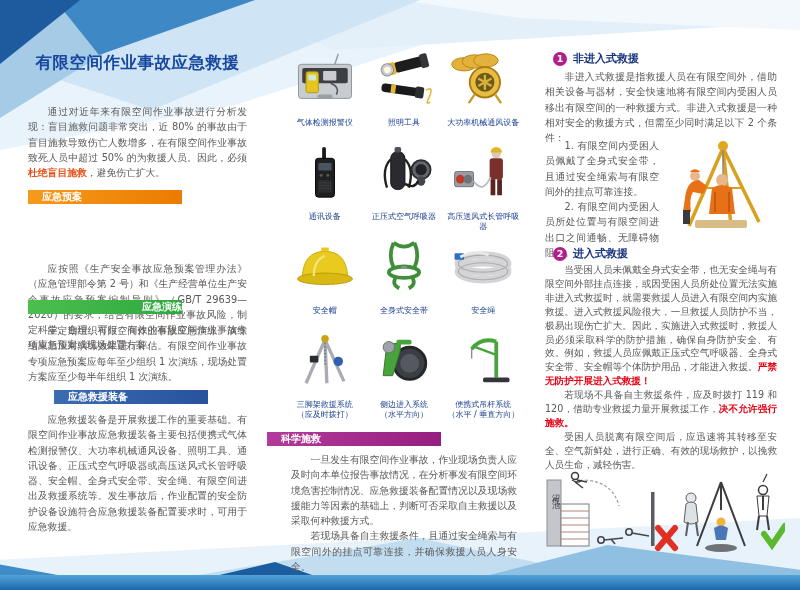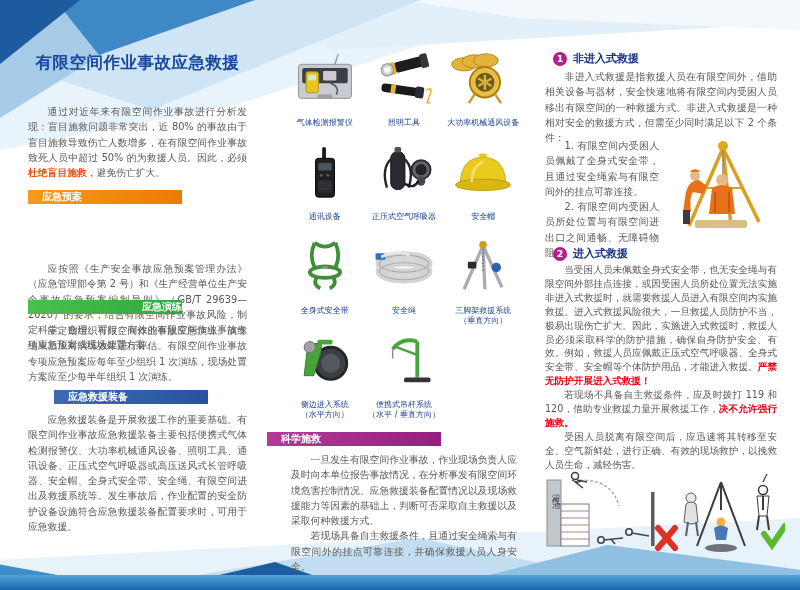--- a/index.html
+++ b/index.html
@@ -192,20 +192,36 @@
               <path d="M24 15 q-10 10 -4 30 M39 15 q10 10 4 30" fill="none" stroke="#222" stroke-width="2.5"></path>
               <circle cx="56" cy="26" r="10" fill="#63666c" stroke="#2c2d31" stroke-width="2"></circle>
               <circle cx="56" cy="26" r="6" fill="#23242a"></circle>
               <ellipse cx="56" cy="38" rx="4.5" ry="5" fill="#45474d"></ellipse>
               <path d="M39 41 q10 6 14 -3" fill="none" stroke="#1c1c1e" stroke-width="2.5"></path>
             </svg>
         </div>
         <div class="eq-label"><span>正压式空气呼吸器</span><span class="eq-sub"></span></div>
       </div>
 
+      <div class="eq-cell">
+        <div class="eq-img">
+          <svg viewBox="0 0 76 58" width="72" height="55">
+              <rect x="8" y="28" width="20" height="16" rx="2" fill="#9a9da3" stroke="#6f7277"></rect>
+              <circle cx="14" cy="36" r="4.5" fill="#c23a2a"></circle>
+              <circle cx="22" cy="36" r="4.5" fill="#6f7277"></circle>
+              <circle cx="52" cy="9" r="5" fill="#d8c9b2"></circle>
+              <path d="M46 8 a6 6 0 0 1 12 0 z" fill="#e0b428"></path>
+              <rect x="45" y="14" width="14" height="22" rx="3" fill="#7a2f2b"></rect>
+              <rect x="46" y="36" width="5" height="17" fill="#5c2420"></rect>
+              <rect x="53" y="36" width="5" height="17" fill="#5c2420"></rect>
+              <path d="M28 38 q10 14 18 -4" fill="none" stroke="#b8bcc2" stroke-width="2"></path>
+            </svg>
+        </div>
+        <div class="eq-label"><span>高压送风式长管呼吸器</span><span class="eq-sub"></span></div>
+      </div>
 
       <div class="eq-cell">
         <div class="eq-img">
           <svg viewBox="0 0 76 58" width="72" height="55">
               <path d="M14 41 Q15 13 38 13 Q61 13 62 41 Z" fill="#e9cb1f" stroke="#c7a90e"></path>
               <path d="M34 13 h8 v-4 h-8 z" fill="#e9cb1f"></path>
               <ellipse cx="38" cy="42" rx="29" ry="6" fill="#d9b814" stroke="#b89a08"></ellipse>
               <path d="M26 39 Q27 21 38 18" fill="none" stroke="#f4e27a" stroke-width="2.5"></path>
             </svg>
         </div>
@@ -252,21 +268,21 @@
                 <line x1="38" y1="7" x2="18" y2="53"></line>
                 <line x1="38" y1="7" x2="40" y2="53"></line>
                 <line x1="38" y1="7" x2="58" y2="51"></line>
               </g>
               <circle cx="38" cy="6" r="4" fill="#caa21a"></circle>
               <rect x="22" y="24" width="9" height="7" rx="1" fill="#2a2b2f"></rect>
               <line x1="38" y1="10" x2="38" y2="34" stroke="#707478" stroke-width="1.4" stroke-dasharray="2 1.6"></line>
               <circle cx="52" cy="30" r="5" fill="#2d60b0"></circle>
             </svg>
         </div>
-        <div class="eq-label"><span>三脚架救援系统</span><span class="eq-sub">（垂直方向）</span></div>
+        <div class="eq-label"><span>三脚架救援系统</span><span class="eq-sub">（应及时拨打）</span></div>
       </div>
 
       <div class="eq-cell">
         <div class="eq-img">
           <svg viewBox="0 0 76 58" width="72" height="55">
               <circle cx="44" cy="32" r="17" fill="#3b3e44" stroke="#24262a" stroke-width="3"></circle>
               <circle cx="44" cy="32" r="10" fill="#55585e"></circle>
               <path d="M20 11 h14 v8 l-8 26 h-10 z" fill="#49a33c" stroke="#2f7a26"></path>
               <circle cx="22" cy="15" r="6" fill="#9fa3a8" stroke="#6b6f74"></circle>
               <rect x="30" y="7" width="16" height="5" rx="2" fill="#49a33c"></rect>

